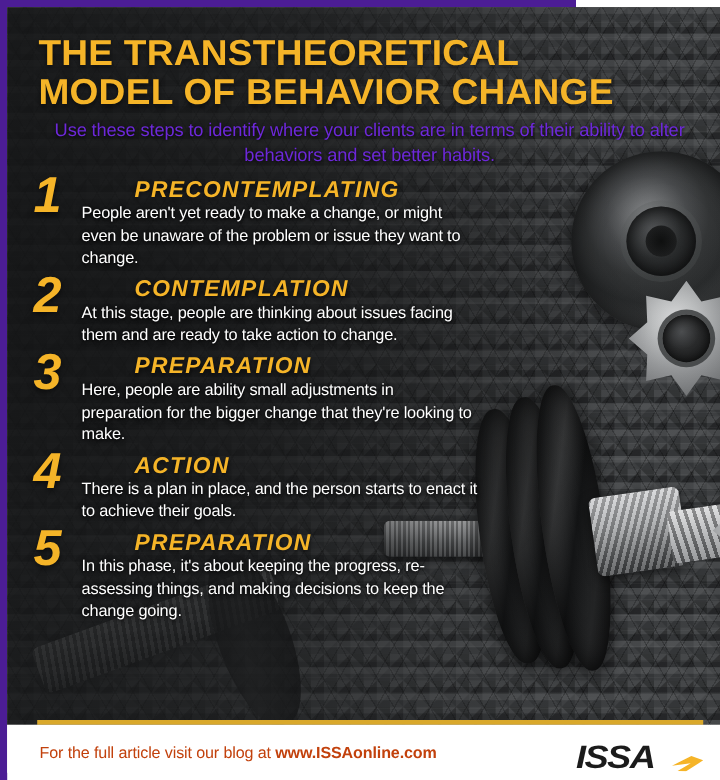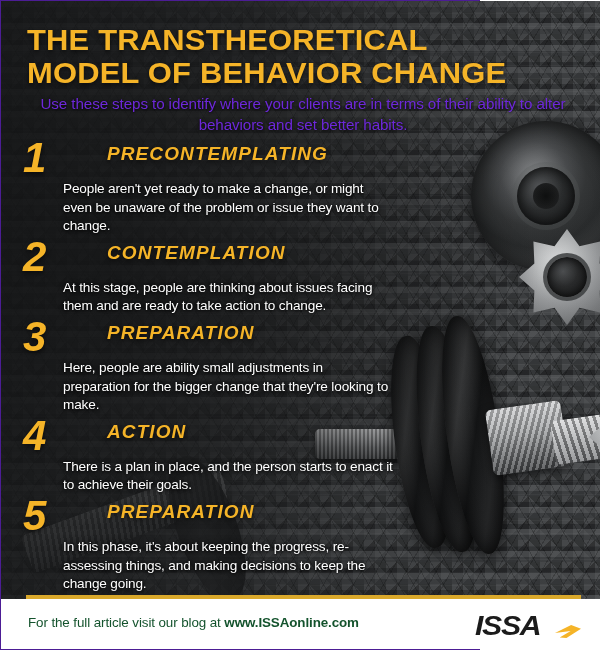--- a/index.html
+++ b/index.html
@@ -8,21 +8,21 @@
     width:600px; height:650px;
     background:#ffffff;
     font-family:"Liberation Sans", sans-serif;
     overflow:hidden;
   }
 
   #infographic {
     position:relative;
     width:480px; height:650px;
     background:#ffffff;
-    border:1px solid #4c1d95;
+    border:6px solid #4c1d95;
   }
 
   
   .hero {
     position:absolute;
     left:0; top:0;
     width:600px; height:598px;
     overflow:hidden;
     background:#3a3c3e;
   }
@@ -249,21 +249,21 @@
     line-height:21px;
     text-shadow:0 2px 4px rgba(0,0,0,.6);
     margin-left:44px;
   }
 
   .step-body {
     color:#ffffff;
     font-size:13.6px;
     line-height:18.6px;
     letter-spacing:-.15px;
-    margin-top:16px;
+    margin-top:0;
     max-width:330px;
     text-shadow:0 1px 3px rgba(0,0,0,.9), 0 0 5px rgba(0,0,0,.7);
   }
 
   
   .gold-rule {
     position:absolute;
     left:25px; top:594px;
     width:555px; height:4px;
     background:#D9A82B;
@@ -272,21 +272,21 @@
   
   .footer {
     position:absolute;
     left:0; top:598px;
     width:600px; height:50px;
     background:#ffffff;
   }
   .footer-text {
     position:absolute;
     left:27px; top:16px;
-    color:#14532d;
+    color:#c2410c;
     font-size:13.4px;
     letter-spacing:-.1px;
   }
   .footer-text b { font-weight:bold; }
 
   .issa-logo {
     position:absolute;
     right:22px; top:12px;
     width:104px; height:30px;
   }

